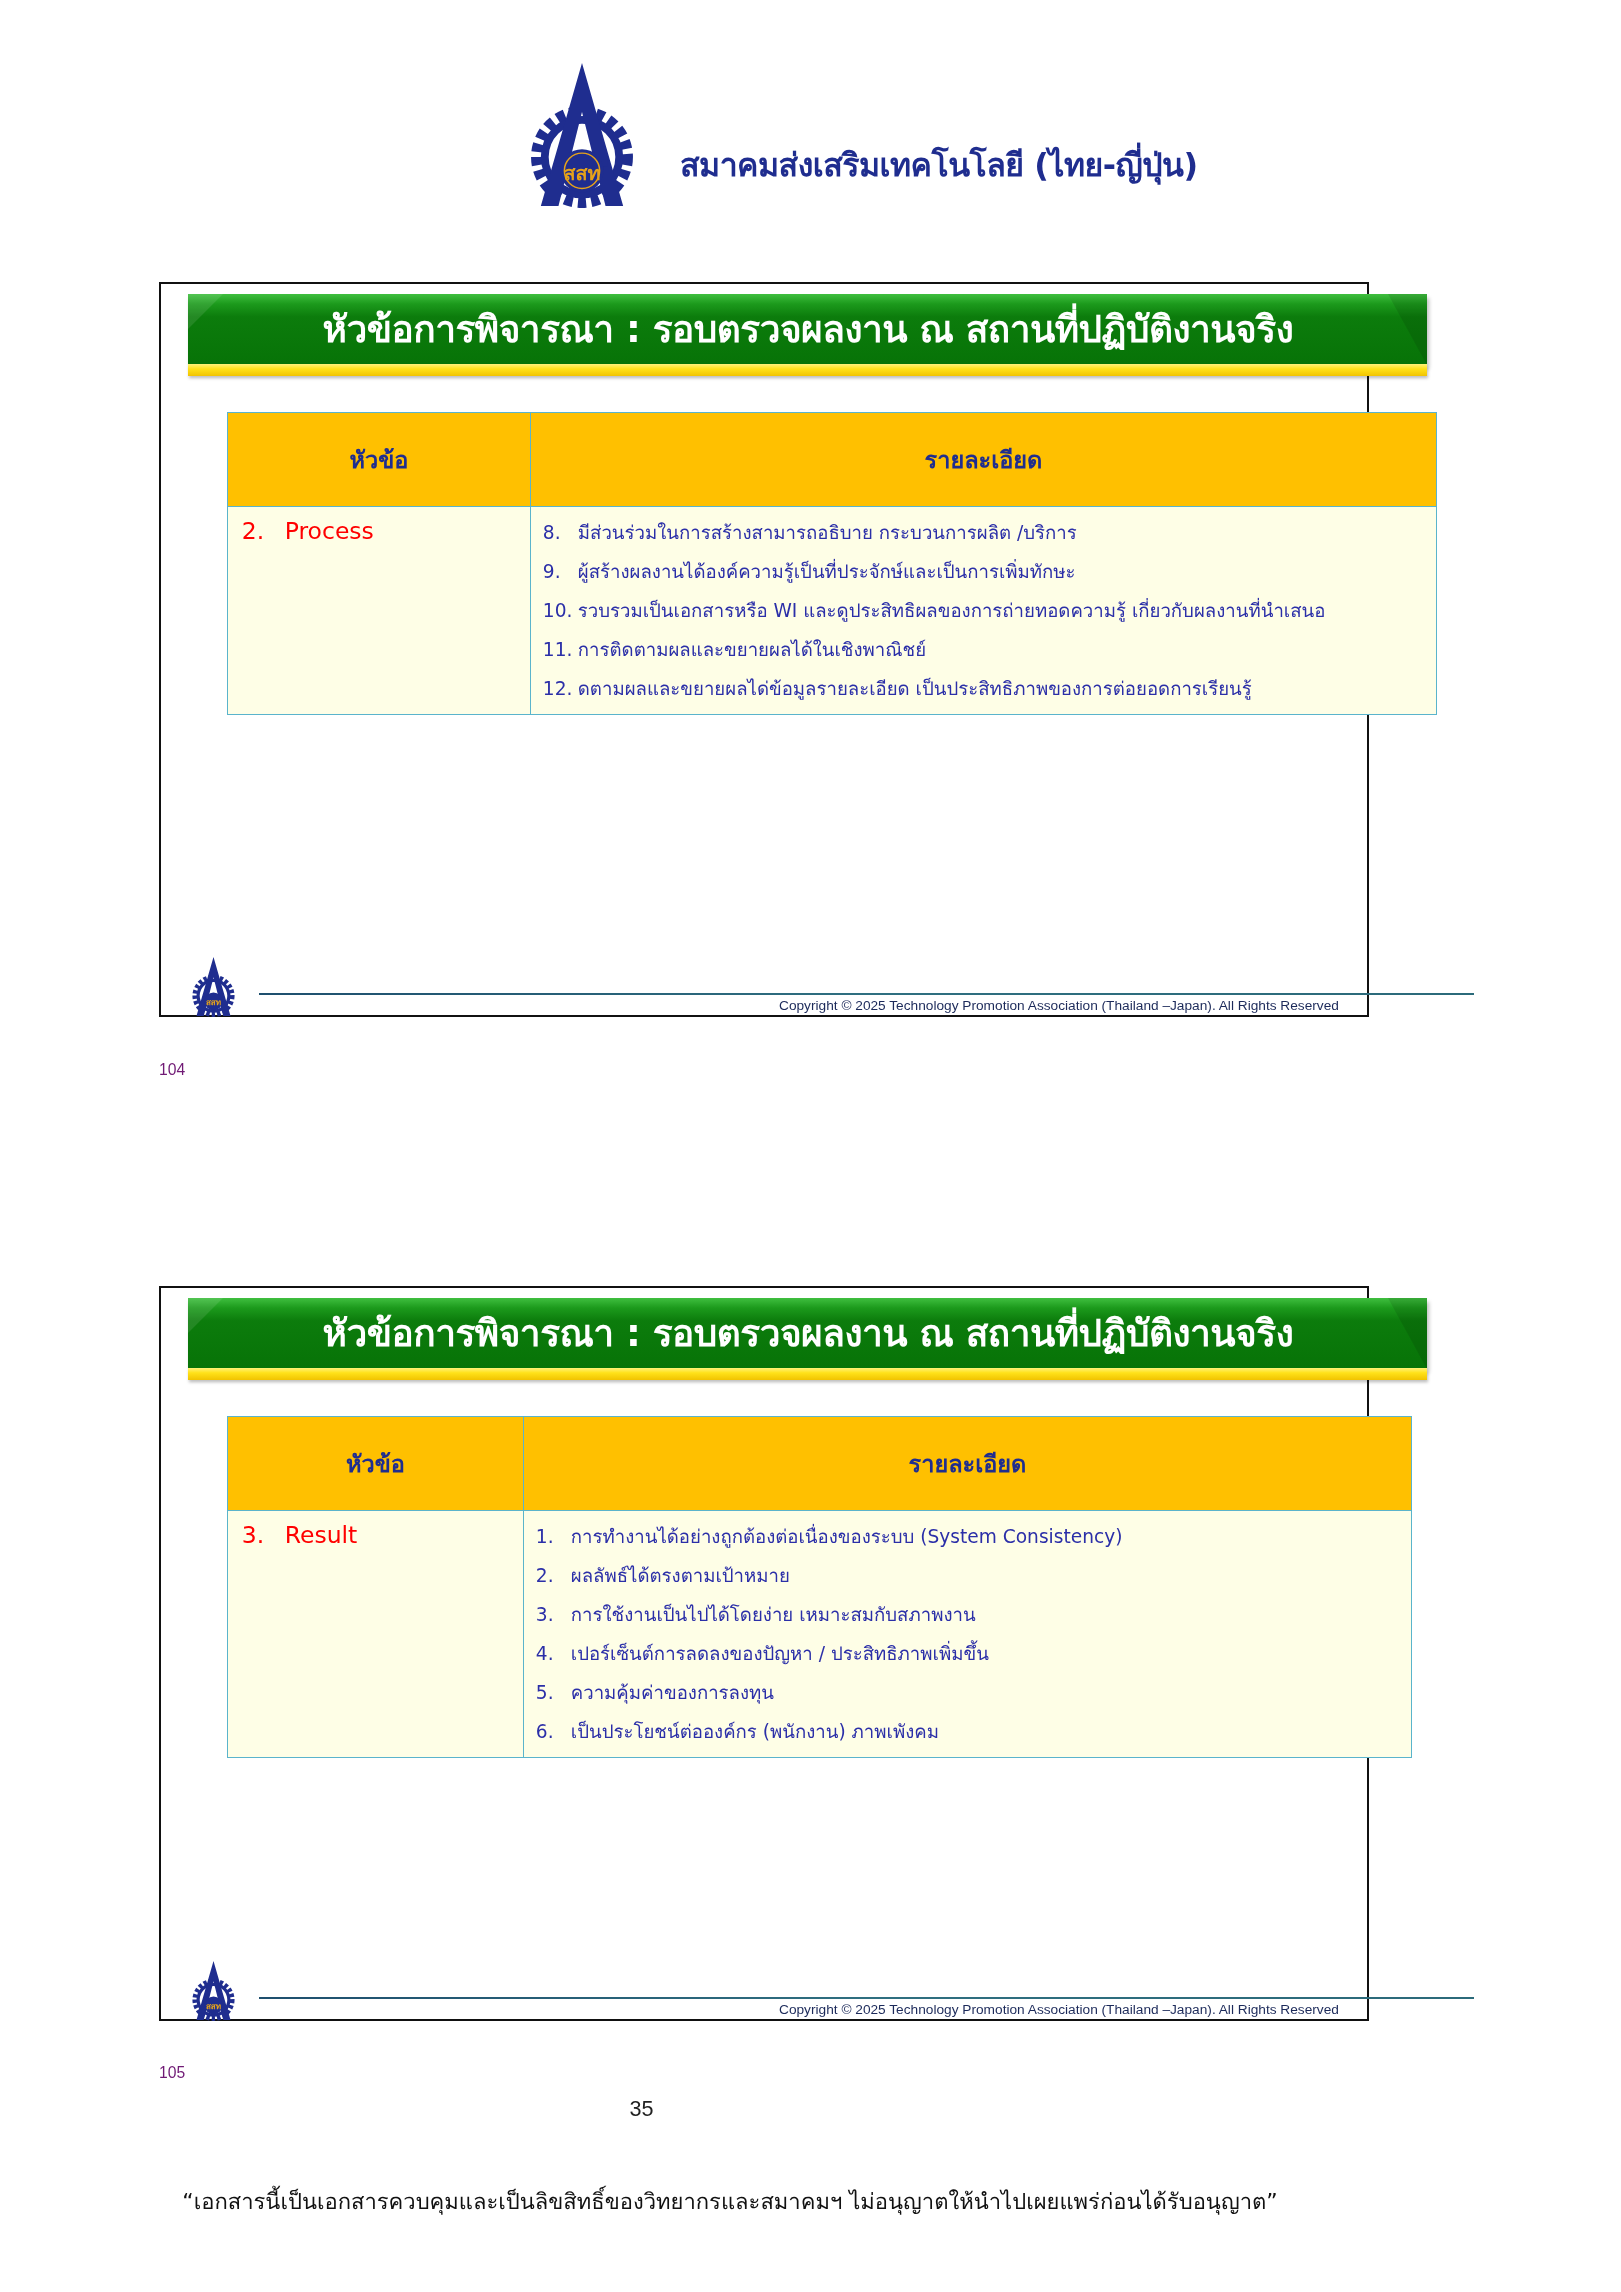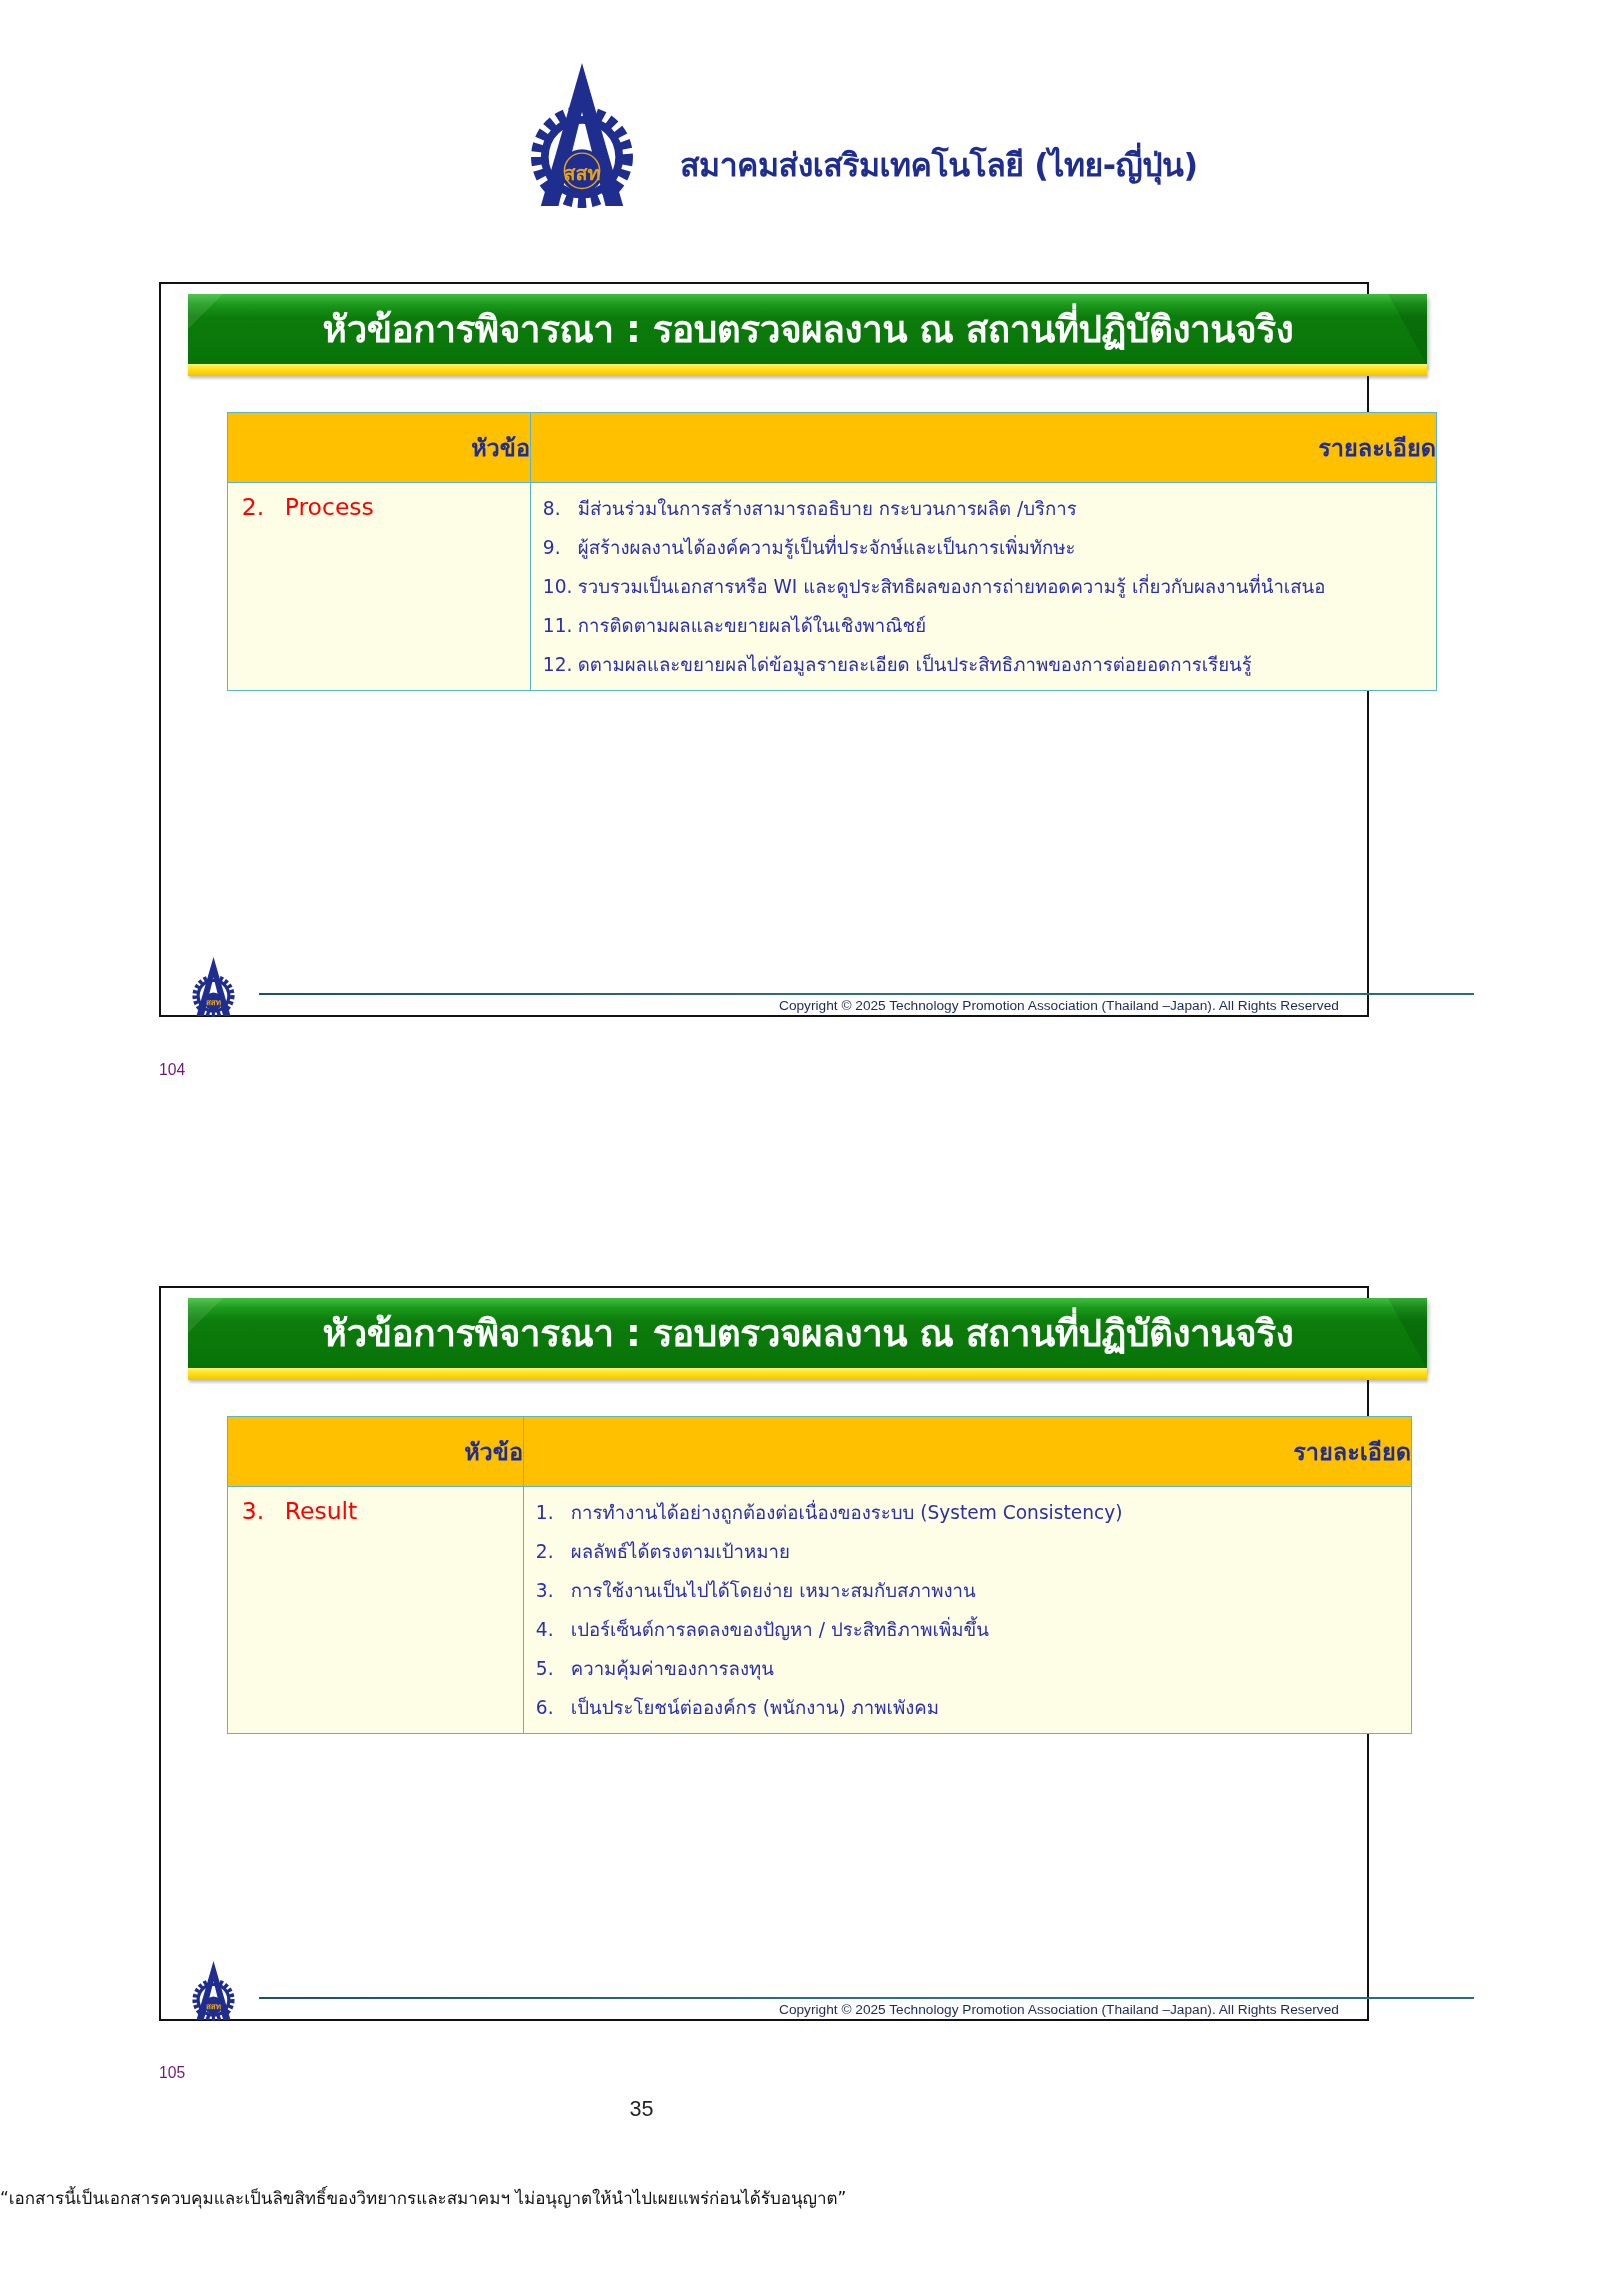--- a/index.html
+++ b/index.html
@@ -46,21 +46,21 @@
   }
 
   
   .dtable {
     position: absolute; border-collapse: collapse; table-layout: fixed;
     font-family: "DejaVu Sans", sans-serif;
   }
   .dtable th, .dtable td { border: 1.5px solid #5ab4cc; }
   .dtable th {
     background: #ffc000; color: #1f2d8f; font-weight: bold; font-size: 23.5px;
-    height: 69px; text-align: right; vertical-align: middle; padding: 0;
+    height: 69px; text-align: center; vertical-align: middle; padding: 12px;
   }
   .dtable td { background: #fefee6; vertical-align: top; }
   .topic-cell { padding: 9.8px 0 0 13.7px; }
   .topic {
     color: #ff0000; font-size: 23.5px; white-space: nowrap; display: flex;
   }
   .topic .num { width: 43px; display: inline-block; }
   .detail-cell { padding: 5.9px 0 0 11.8px; }
   .detail-item {
     color: #2b2fa8; font-size: 18.6px; line-height: 39px; white-space: nowrap; display: flex;
@@ -78,21 +78,21 @@
     position: absolute; left: 618px; top: 714px; font-size: 13.7px; color: #1c2a5a;
     font-family: "Liberation Sans", sans-serif; white-space: nowrap;
   }
 
   .slide-num { font-size: 15.7px; color: #701a75; font-family: "Liberation Sans", sans-serif; margin-top: 22px; }
   .page-num {
     left: 0; width: 1283px; text-align: center; font-size: 21.6px; color: #222;
     font-family: "Liberation Sans", sans-serif;
   }
   .disclaimer {
-    left: 0; width: 1460px; font-size: 17px; color: #111;
+    left: 0; width: 1460px; text-align: center; font-size: 22px; color: #111;
     font-family: "DejaVu Sans", sans-serif; white-space: nowrap;
   }
 </style>
 </head>
 <body>
 
 <div class="abs page-header-logo">
   <svg width="114" height="147" viewBox="0 0 116 150">
 
     <circle cx="58" cy="98" r="44" fill="none" stroke="#1f2d8f" stroke-width="16" stroke-dasharray="8 5"></circle>

